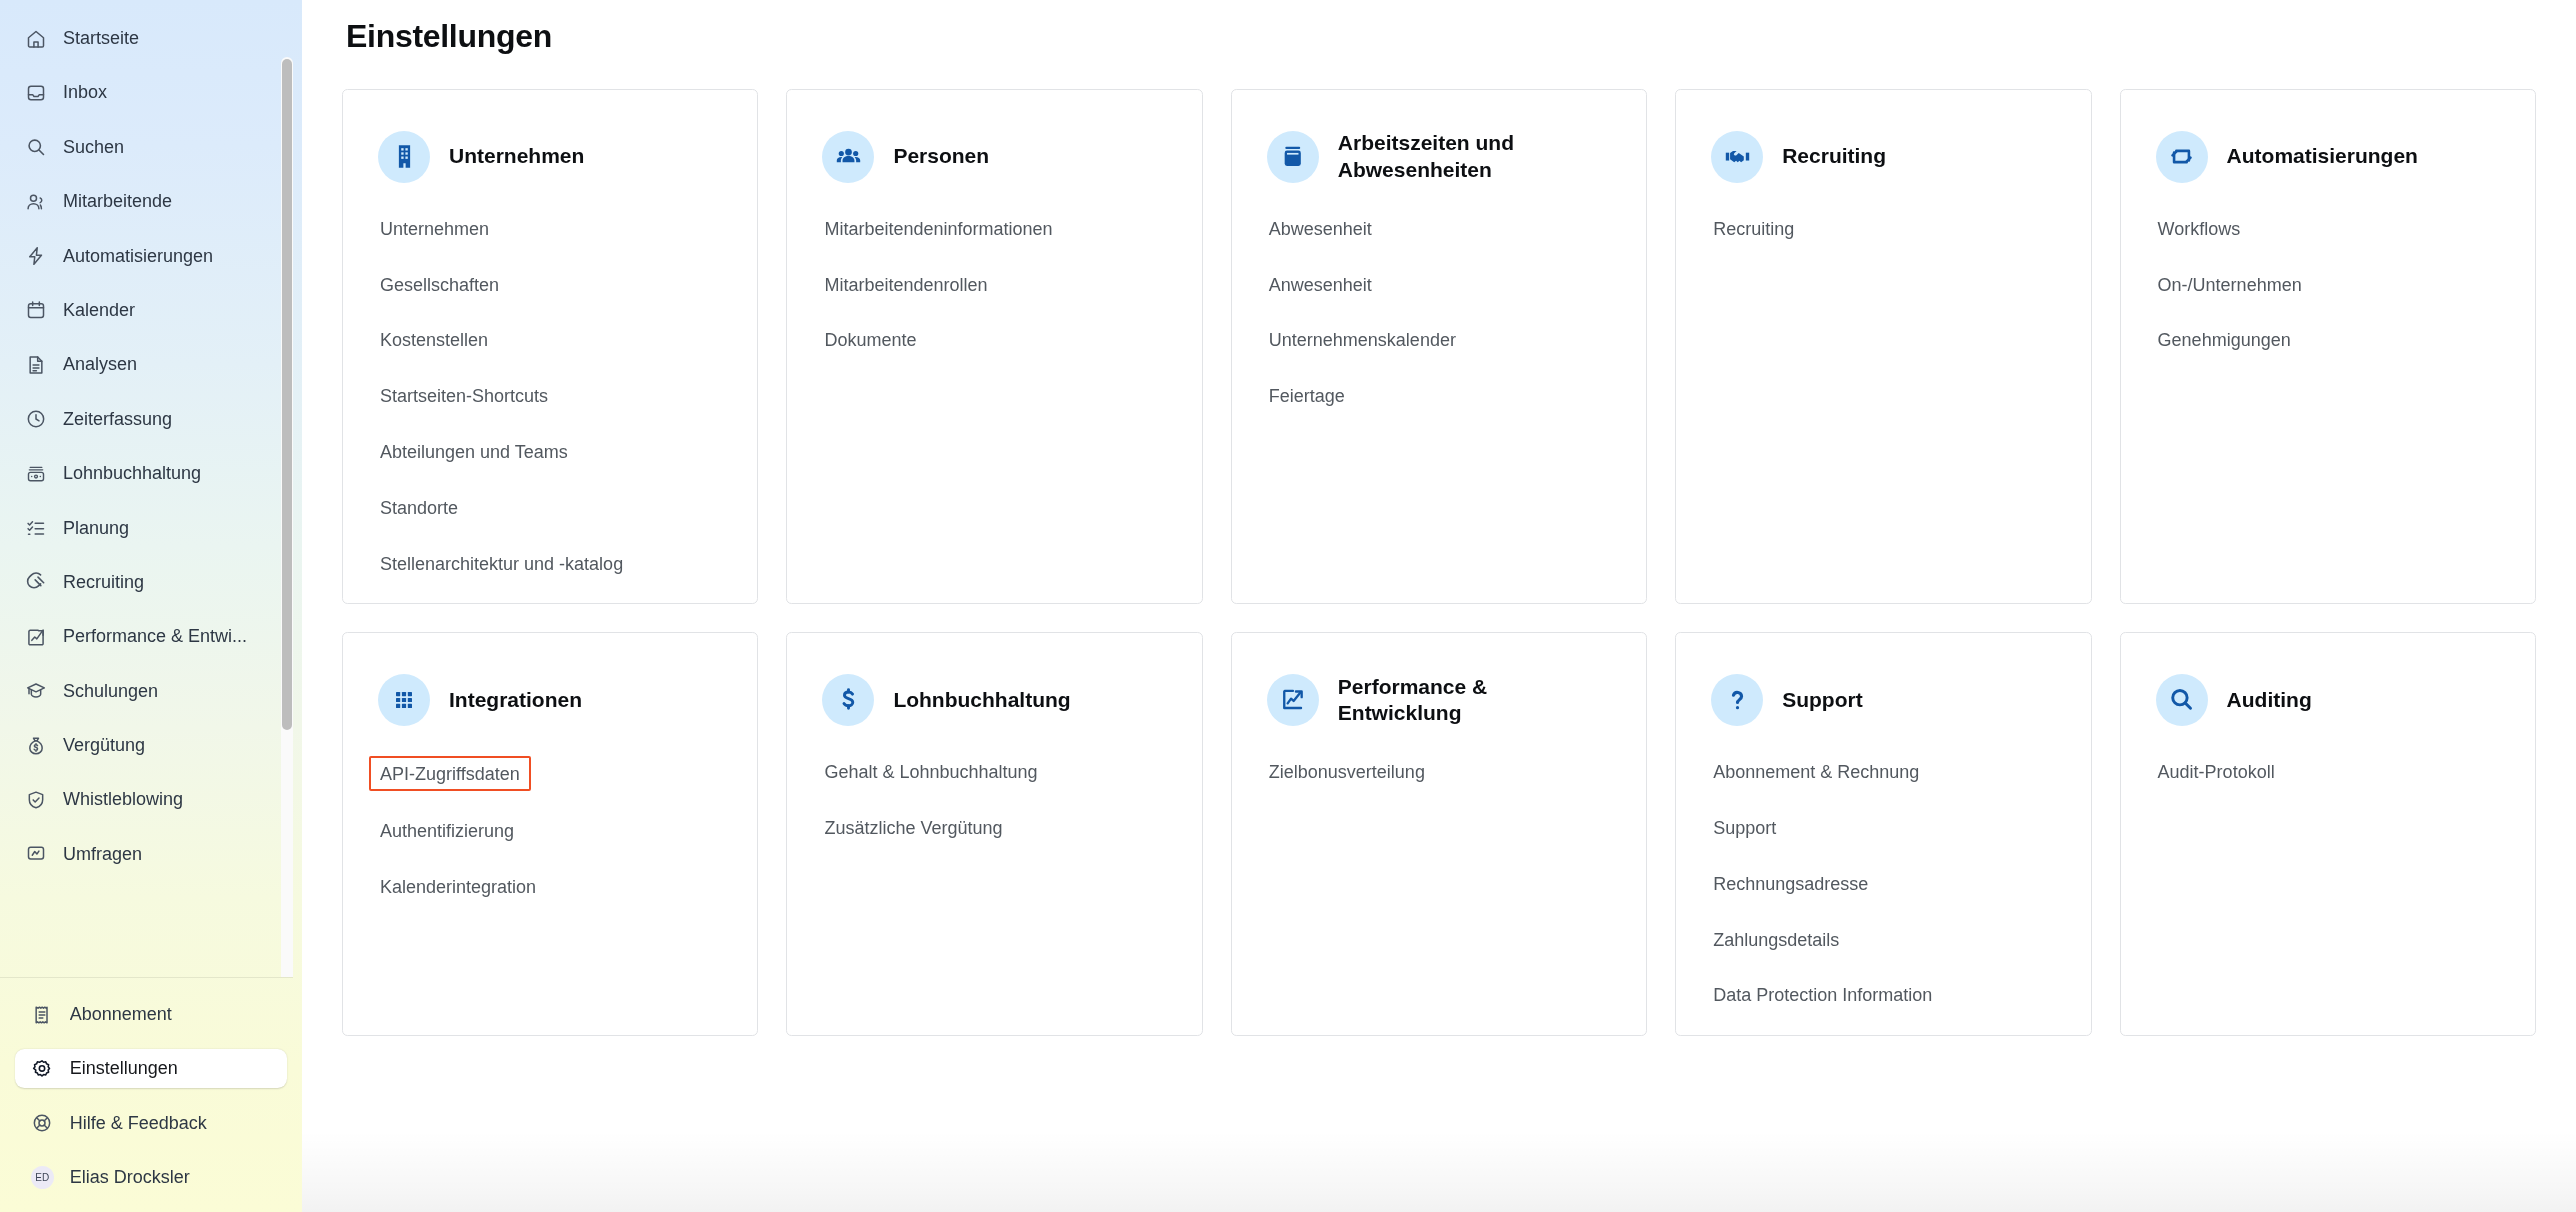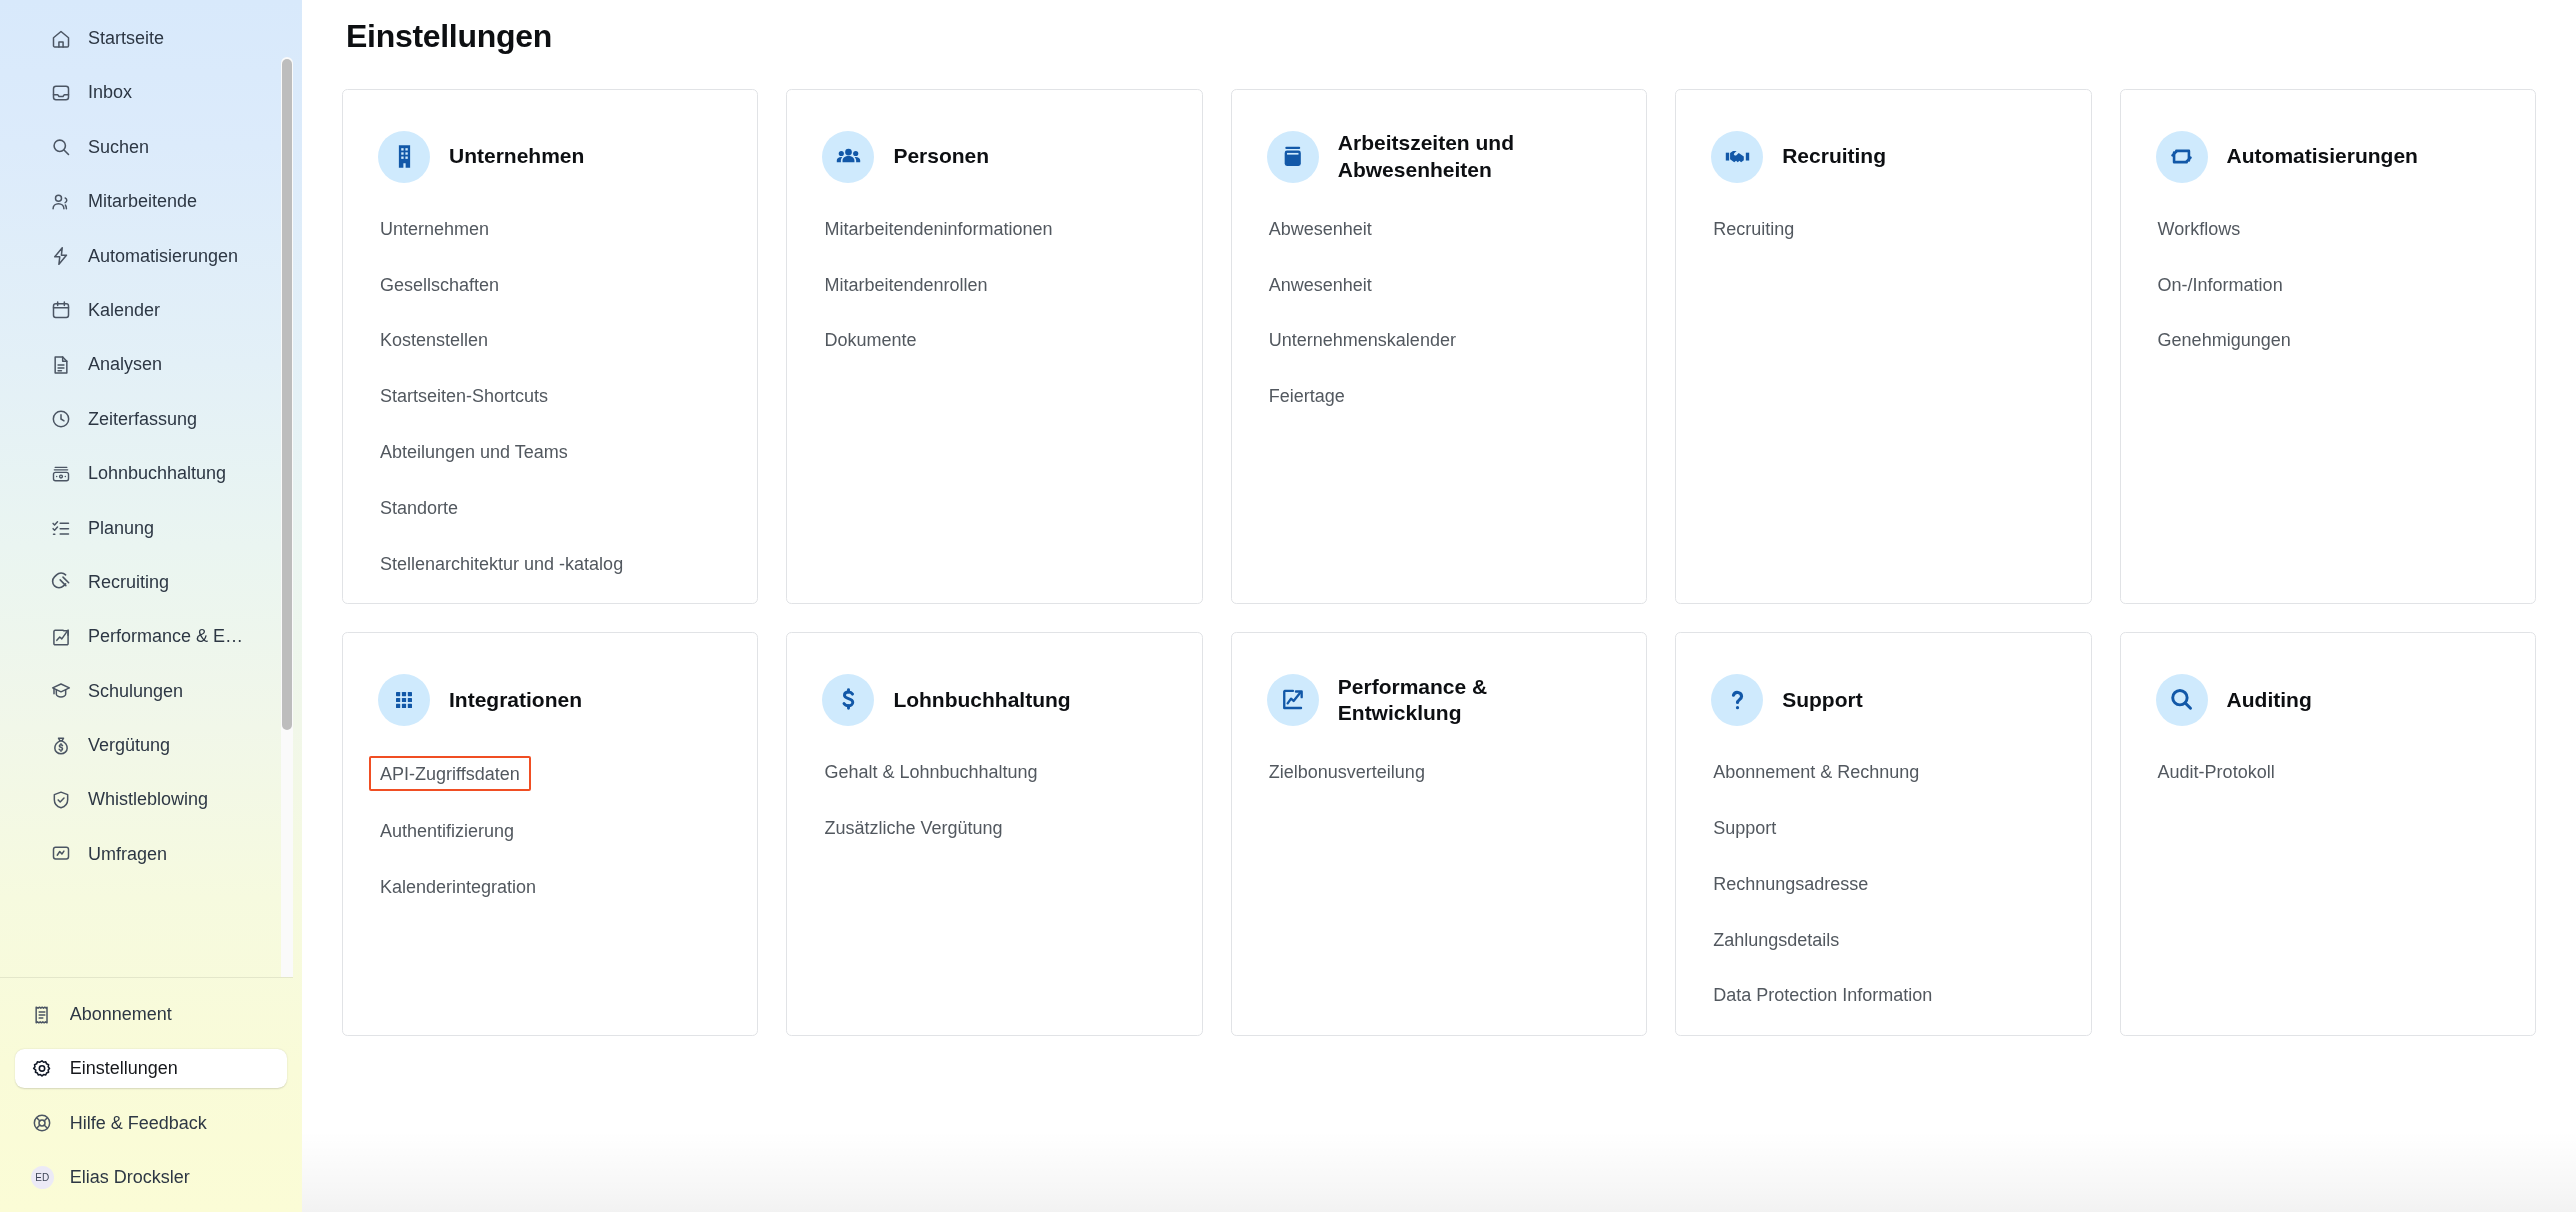--- a/index.html
+++ b/index.html
@@ -42,21 +42,21 @@
     display: flex; align-items: center; justify-content: center;
     cursor: pointer; border-radius: 5.4px;
   }
 
   #sidebar-scroll {
     flex: 1 1 auto; position: relative;
     overflow: hidden;
     padding: 19px 0 0 0;
   }
   #nav-clip { height: 896px; overflow: hidden; }
-  .nav-list { list-style: none; padding: 0 33px; }
+  .nav-list { list-style: none; padding: 0 8px; }
   .nav-item {
     display: flex; align-items: center;
     height: 39px; padding: 0 16px;
     border-radius: 9.4px; margin-bottom: 15.4px;
     cursor: pointer; color: #3a4450;
   }
   .nav-item .nav-icon {
     width: 23px; height: 23px; flex: 0 0 23px;
     display: flex; align-items: center; justify-content: center;
     color: #4b5563;
@@ -481,21 +481,21 @@
             <svg width="27" height="27" viewBox="0 0 24 24" fill="none" stroke="currentColor" stroke-width="2.3" stroke-linecap="round" stroke-linejoin="round">
               <path d="M5.4 8.4V17h11.2"></path>
                 <path d="M18.6 15.6V7H7.4"></path>
               <path d="M4 11 7.4 7.6M20 13l-3.4 3.4"></path>
               </svg>
           </span>
           <span class="card-title">Automatisierungen</span>
         </div>
         <div class="card-links">
           <a class="card-link">Workflows</a><br>
-          <a class="card-link">On-/Information</a><br>
+          <a class="card-link">On-/Unternehmen</a><br>
           <a class="card-link">Genehmigungen</a>
         </div>
       </section>
 
       <section class="card row2-card">
         <div class="card-head">
           <span class="card-badge">
             <svg width="24" height="24" viewBox="0 0 24 24" fill="currentColor">
               <rect x="4" y="4" width="4.2" height="4.2" rx=".6"></rect>
                 <rect x="9.9" y="4" width="4.2" height="4.2" rx=".6"></rect>

